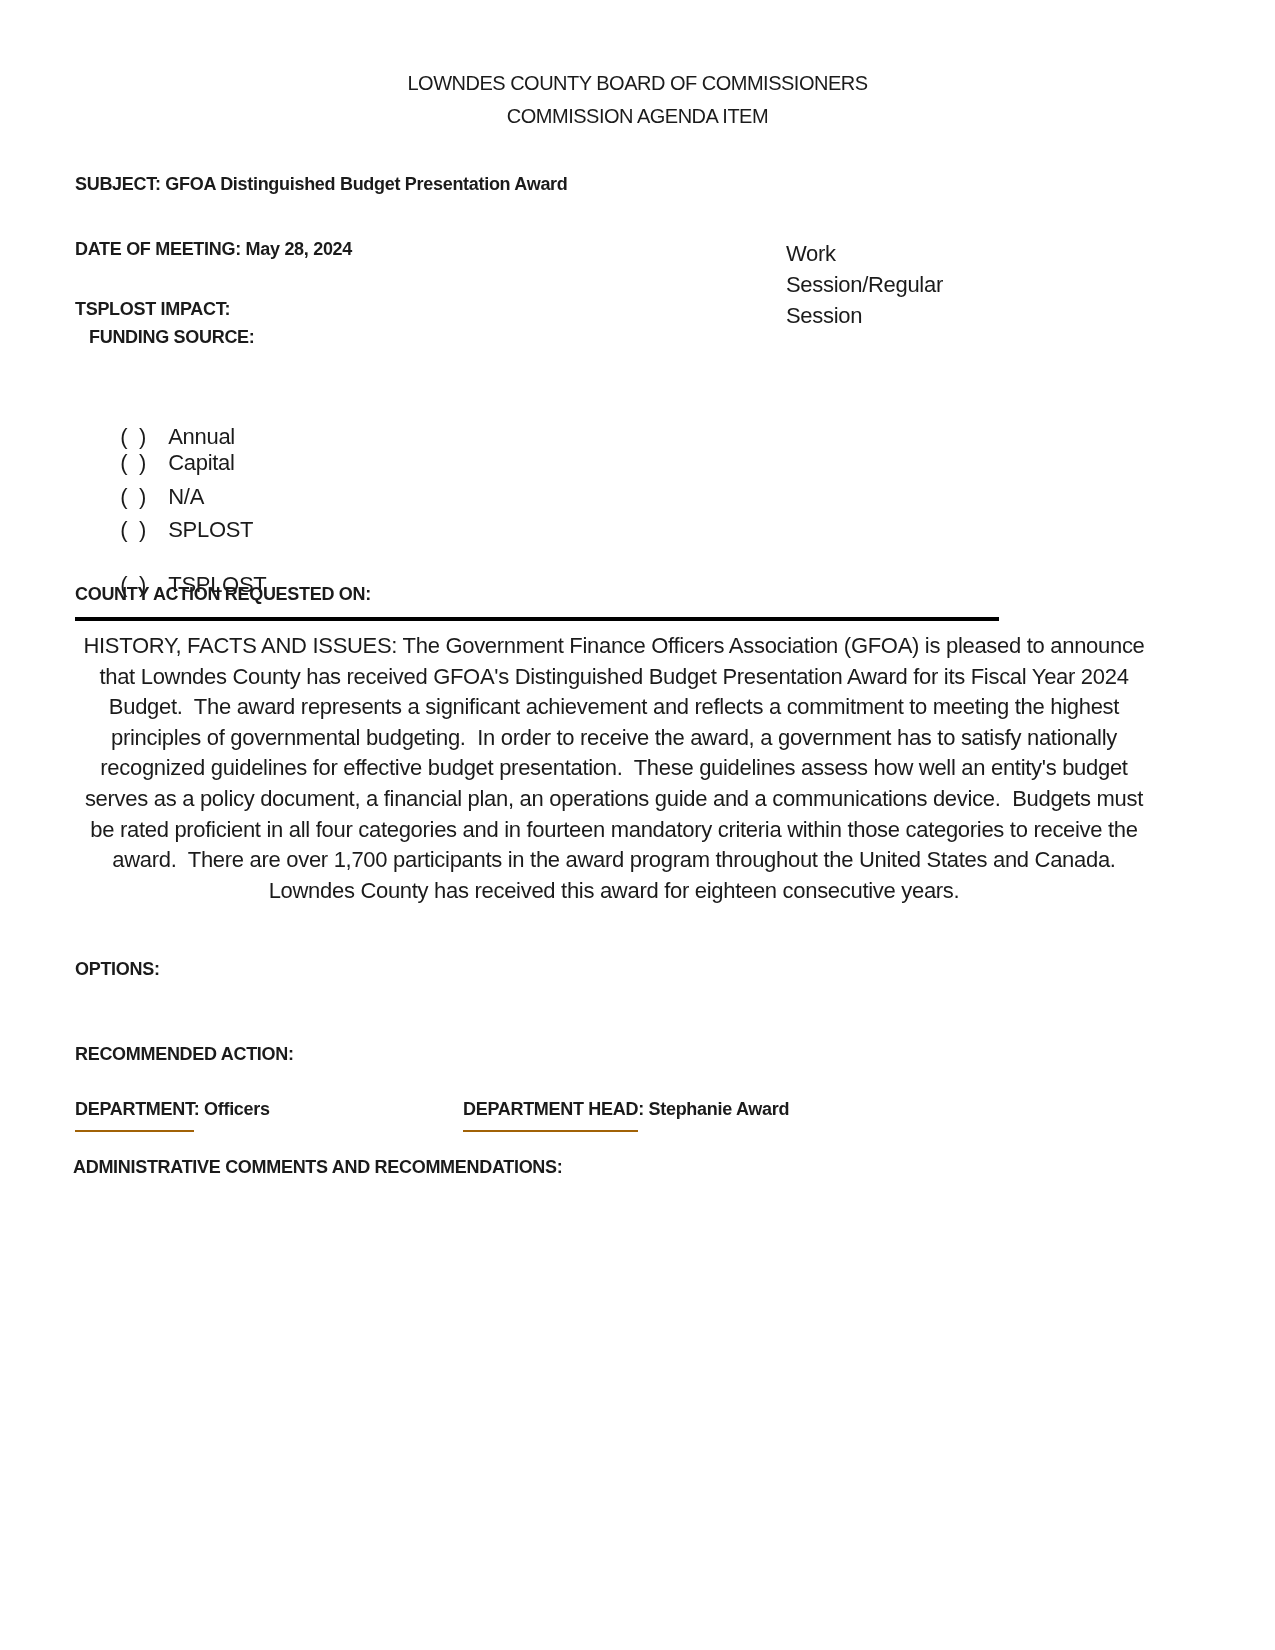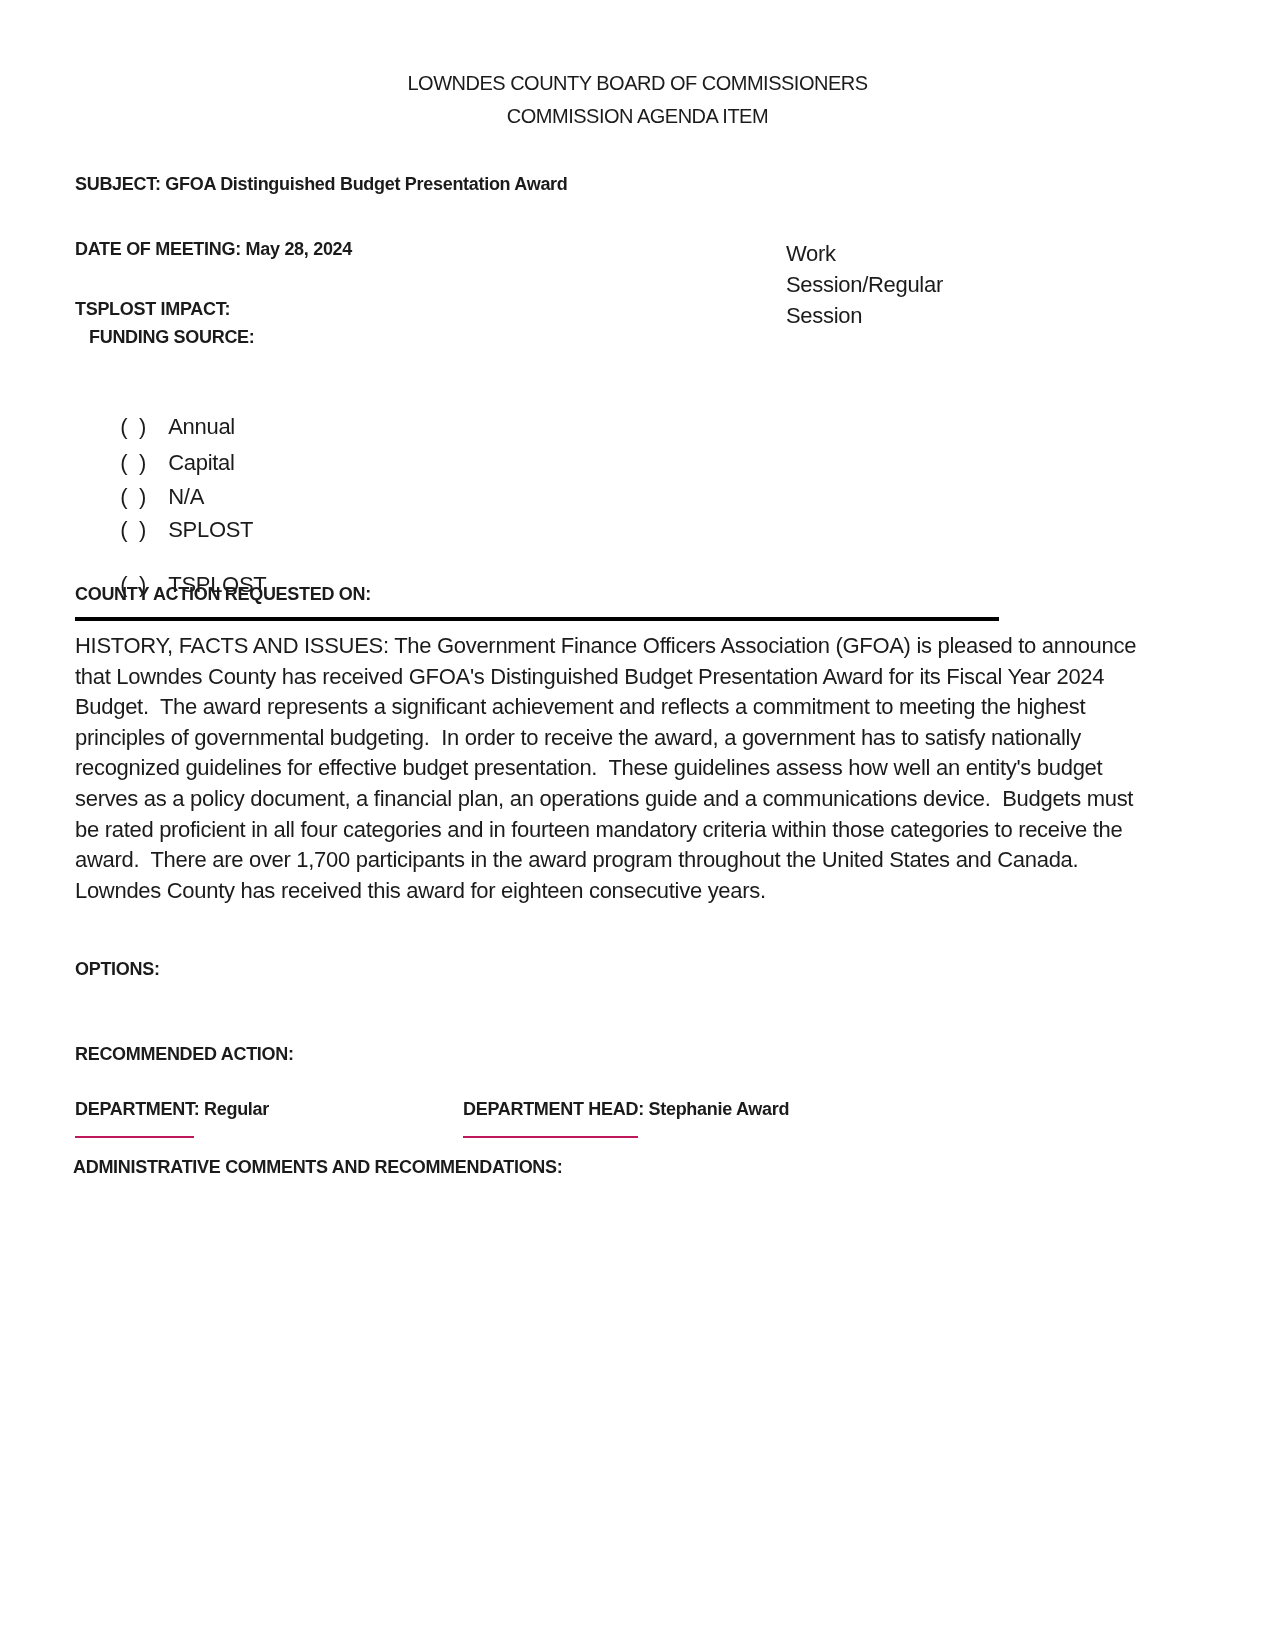--- a/index.html
+++ b/index.html
@@ -40,25 +40,26 @@
   .rule {
     left: 75px; top: 617px; width: 924px; height: 4px;
     background: #000000;
   }
   .history {
     left: 75px; top: 631px; width: 1078px;
     font-size: 22px;
     letter-spacing: -0.3px;
     line-height: 30.6px;
     white-space: pre-wrap;
+    text-align: center;
   }
   .u-label {
     text-decoration: none;
-    border-bottom: 2px solid #be185d;
-    padding-bottom: 17px;
+    border-bottom: 2px solid #a16207;
+    padding-bottom: 11px;
   }
   .dept-row { top: 1099px; }
 </style>
 </head>
 <body>
 
 <div class="page">
 
   <div class="abs title" style="top:72px">LOWNDES COUNTY BOARD OF COMMISSIONERS</div>
 
@@ -67,21 +68,21 @@
   <div class="abs body-text" style="left:75px; top:174px">SUBJECT: GFOA Distinguished Budget Presentation Award</div>
 
   <div class="abs session-box">Work Session/Regular Session</div>
 
   <div class="abs body-text" style="left:75px; top:239px">DATE OF MEETING: May 28, 2024</div>
 
   <div class="abs body-text" style="left:75px; top:299px">TSPLOST IMPACT:</div>
 
   <div class="abs body-text" style="left:89px; top:327px">FUNDING SOURCE:</div>
 
-  <div class="abs check-row" style="top:388px">
+  <div class="abs check-row" style="top:398px">
     <span class="check-glyph">(  )</span><span>Annual</span>
   </div>
   <div class="abs check-row" style="top:424px">
     <span class="check-glyph">(  )</span><span>Capital</span>
   </div>
   <div class="abs check-row" style="top:458px">
     <span class="check-glyph">(  )</span><span>N/A</span>
   </div>
   <div class="abs check-row" style="top:491px">
     <span class="check-glyph">(  )</span><span>SPLOST</span>
@@ -94,21 +95,21 @@
 
   <div class="abs rule"></div>
 
   <div class="abs history">HISTORY, FACTS AND ISSUES: The Government Finance Officers Association (GFOA) is pleased to announce that Lowndes County has received GFOA's Distinguished Budget Presentation Award for its Fiscal Year 2024 Budget.  The award represents a significant achievement and reflects a commitment to meeting the highest principles of governmental budgeting.  In order to receive the award, a government has to satisfy nationally recognized guidelines for effective budget presentation.  These guidelines assess how well an entity's budget serves as a policy document, a financial plan, an operations guide and a communications device.  Budgets must be rated proficient in all four categories and in fourteen mandatory criteria within those categories to receive the award.  There are over 1,700 participants in the award program throughout the United States and Canada.  Lowndes County has received this award for eighteen consecutive years.</div>
 
   <div class="abs body-text" style="left:75px; top:959px">OPTIONS:</div>
 
   <div class="abs body-text" style="left:75px; top:1044px">RECOMMENDED ACTION:</div>
 
   <div class="abs body-text dept-row" style="left:75px">
-    <span class="u-label">DEPARTMENT</span><span>: Regular</span>
+    <span class="u-label">DEPARTMENT</span><span>: Officers</span>
   </div>
 
   <div class="abs body-text dept-row" style="left:463px">
     <span class="u-label">DEPARTMENT HEAD</span><span>: Stephanie Award</span>
   </div>
 
   <div class="abs body-text" style="left:73px; top:1157px">ADMINISTRATIVE COMMENTS AND RECOMMENDATIONS:</div>
 
 </div>
 

